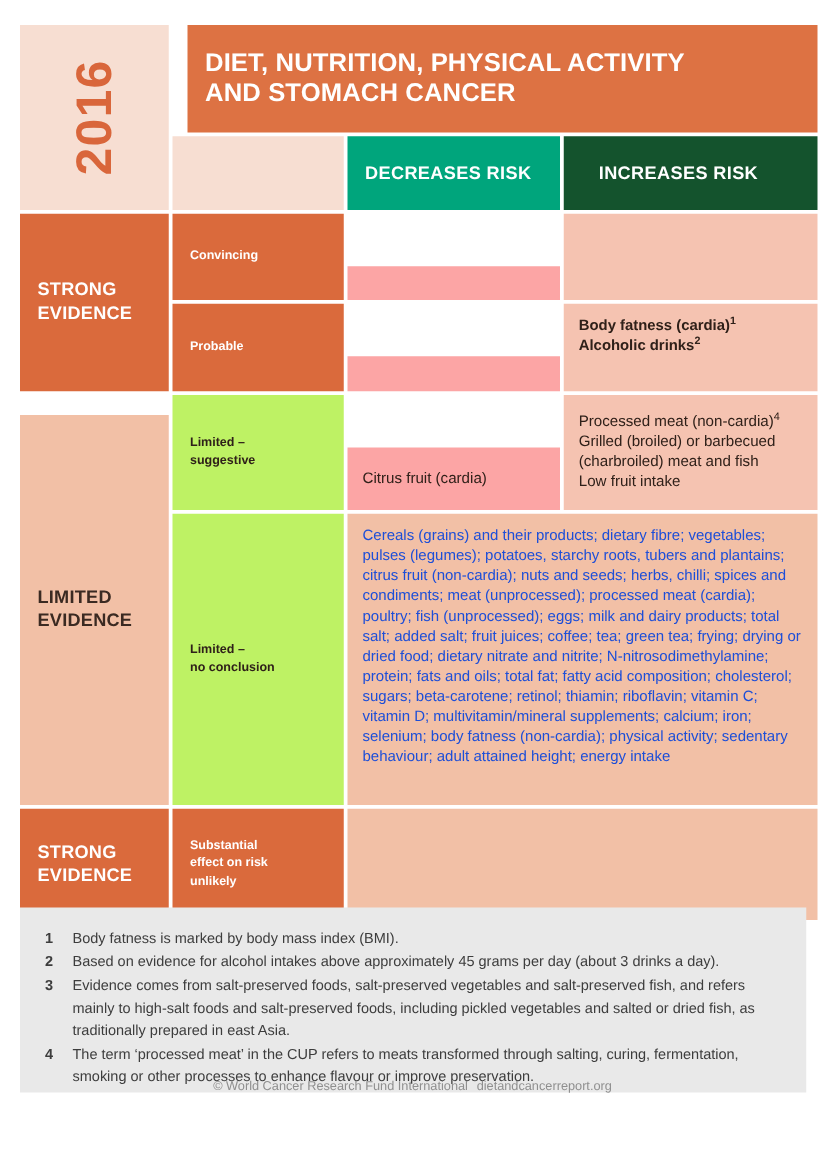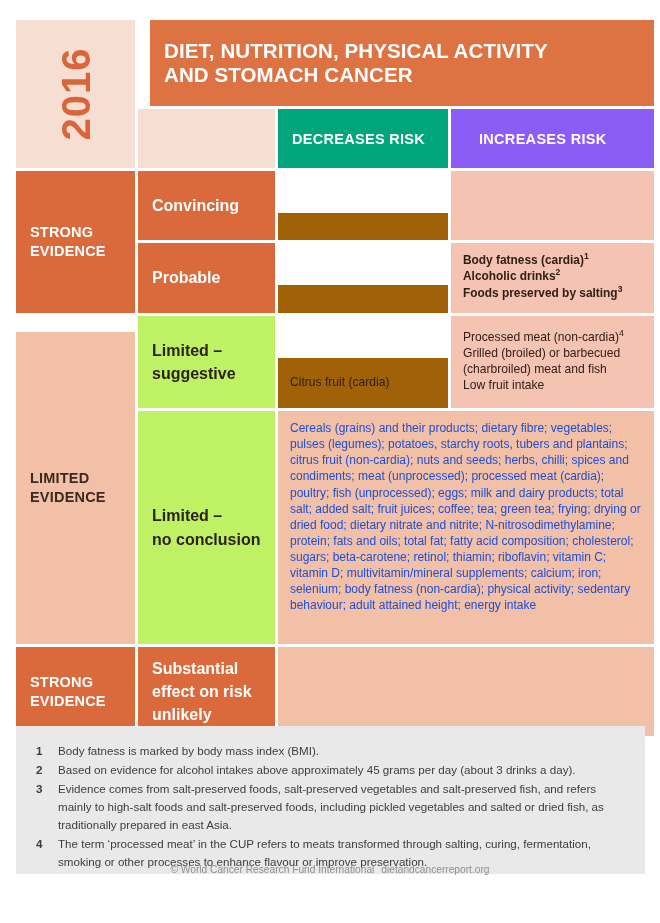--- a/index.html
+++ b/index.html
@@ -86,21 +86,21 @@
     grid-row: 2 / 3;
     display: flex;
     align-items: center;
     padding-left: 14px;
     color: #ffffff;
     font-size: 14.5px;
     font-weight: bold;
     letter-spacing: 0.3px;
   }
   .col-head.decreases { grid-column: 3 / 4; background: #00a57c; }
-  .col-head.increases { grid-column: 4 / 5; background: #8b5cf6; padding-left: 28px; }
+  .col-head.increases { grid-column: 4 / 5; background: #14532d; padding-left: 28px; }
 
   
   .evid {
     grid-column: 1 / 2;
     display: flex;
     align-items: center;
     padding-left: 14px;
     font-size: 14.5px;
     font-weight: bold;
     line-height: 1.28;
@@ -112,35 +112,35 @@
   .evid-r1 { grid-row: 3 / 5; }
   .evid-r2 { grid-row: 5 / 7; margin-top: 16px; }
   .evid-r3 { grid-row: 7 / 8; }
 
   
   .rowlabel {
     grid-column: 2 / 3;
     display: flex;
     align-items: center;
     padding-left: 14px;
-    font-size: 16px;
+    font-size: 10px;
     font-weight: bold;
     line-height: 1.45;
   }
   .rowlabel.dark  { background: #da6a3c; color: #ffffff; }
   .rowlabel.light { background: #bef264; color: #2f2019; }
 
   
   .content {
     padding: 9px 12px 9px 12px;
     font-size: 12.1px;
     line-height: 1.31;
     color: #2f2019;
   }
-  .content.dec       { grid-column: 3 / 4; background: #a16207; margin-top: 42px; }
+  .content.dec       { grid-column: 3 / 4; background: #fca5a5; margin-top: 42px; }
   .content.inc       { grid-column: 4 / 5; background: #f5c3b1; }
   .content.wide      { grid-column: 3 / 5; }
   .content.wide-peach{ background: #f2c0a6; }
   .content.bold      { font-weight: bold; font-size: 11.9px; line-height: 1.38; }
   .content.vcenter   { display: flex; align-items: center; }
 
   .cc-r1 { grid-row: 3 / 4; }
   .cc-r2 { grid-row: 4 / 5; }
   .cc-r3 { grid-row: 5 / 6; }
   .cc-r4 { grid-row: 6 / 7; }
@@ -229,21 +229,20 @@
 
     <div class="cell rowlabel dark cc-r1">Convincing</div>
     <div class="cell content dec cc-r1"></div>
     <div class="cell content inc cc-r1"></div>
 
     <div class="cell rowlabel dark cc-r2">Probable</div>
     <div class="cell content dec cc-r2"></div>
     <div class="cell content inc bold cc-r2">
       <div><span>Body fatness (cardia)<sup>1</sup></span></div>
       <div><span>Alcoholic drinks<sup>2</sup></span></div>
-      <div><span>Foods preserved by salting<sup>3</sup></span></div>
     </div>
 
     <div class="cell rowlabel light cc-r3">
       <span><span>Limited –</span><br><span>suggestive</span></span>
     </div>
     <div class="cell content dec vcenter cc-r3">
       <span>Citrus fruit (cardia)</span>
     </div>
     <div class="cell content inc vcenter cc-r3">
       <div>

